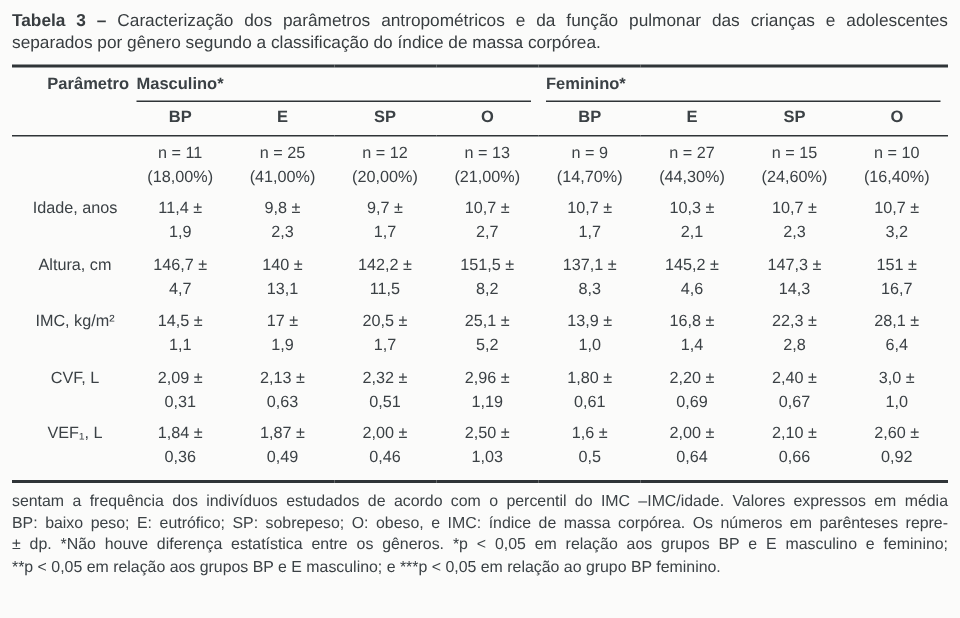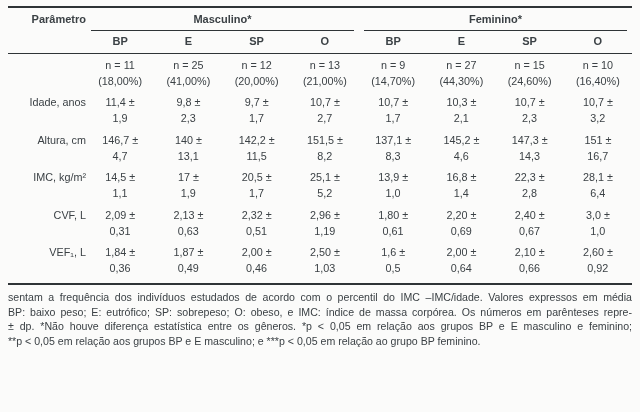--- a/index.html
+++ b/index.html
@@ -18,37 +18,41 @@
   
   table{
     width:624px;border-collapse:collapse;table-layout:fixed;
     margin-top:6px;
     font-size:10.8px;line-height:16px;color:#3b4145;
   }
   col.c-param{width:78px;}
   th,td{padding:0;font-weight:400;vertical-align:top;}
   thead .top-rule th{border-top:2px solid #2f3437;}
   th.param{ text-align:right;font-weight:700;font-size:11px;padding:3px 0 2px 6px;}
-  th.group{ text-align:center;font-weight:700;font-size:11px;padding-top:3px;}
+  th.group{ text-align:left;font-weight:700;font-size:11px;padding-top:3px;}
   th.group .g-inner{border-bottom:1.2px solid #2f3437;margin:0 5px;padding-bottom:3px;}
   th.sub{ font-weight:700;font-size:11px;padding:2px 0 4px 0;
           border-bottom:1.2px solid #2f3437;}
-  td.rowlabel{text-align:right;padding:2.5px 0 0 6px;white-space:pre-line;}
+  td.rowlabel{text-align:center;padding:2.5px 0 0 6px;white-space:pre-line;}
   td.cell{text-align:center;white-space:pre-line;padding:2.5px 0 0 0;height:35px;}
   tbody tr:last-child td{border-bottom:2px solid #2f3437;padding-bottom:4px;}
   
   .footnote{margin-top:5px;font-size:10.6px;line-height:14.6px;color:#3b4145;}
   .footnote .fn-line{text-align:justify;text-align-last:justify;}
   .footnote .fn-line.last{text-align:left;text-align-last:left;}
 </style>
 </head>
 <body>
 
 <div class="page">
 
+  <div class="title">
+    <div class="t-line1"><b>Tabela 3 –</b> <span>Caracterização dos parâmetros antropométricos e da função pulmonar das crianças e adolescentes</span></div>
+    <div class="t-line2">separados por gênero segundo a classificação do índice de massa corpórea.</div>
+  </div>
 
   <table>
     <colgroup>
       <col class="c-param">
         <col>
         <col>
         <col>
         <col>
         <col>
         <col>

